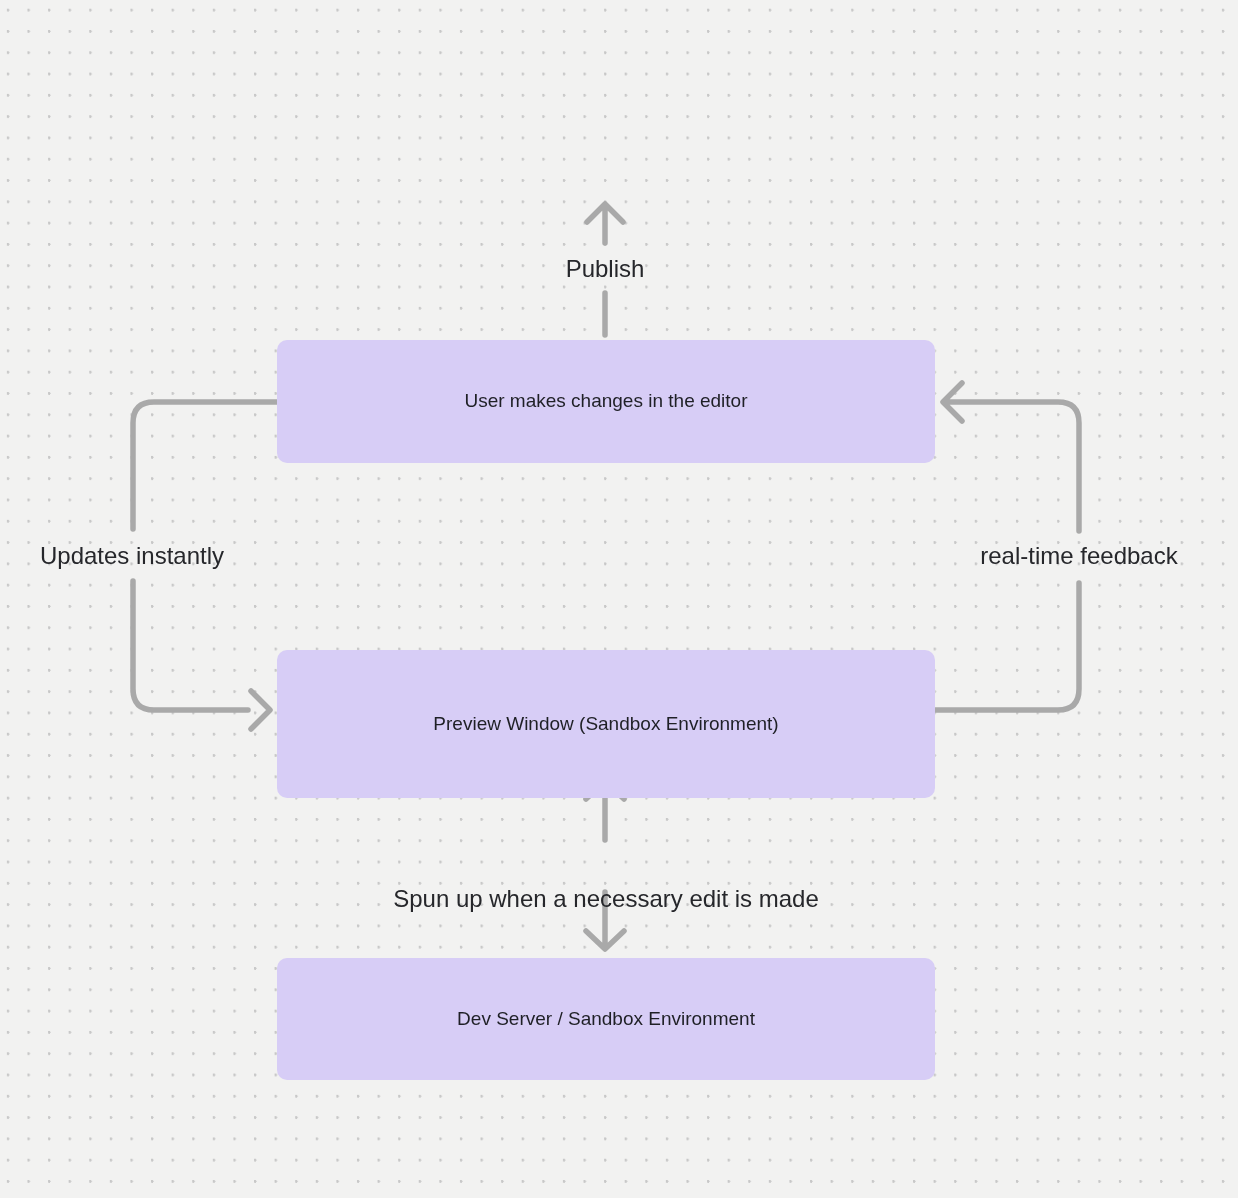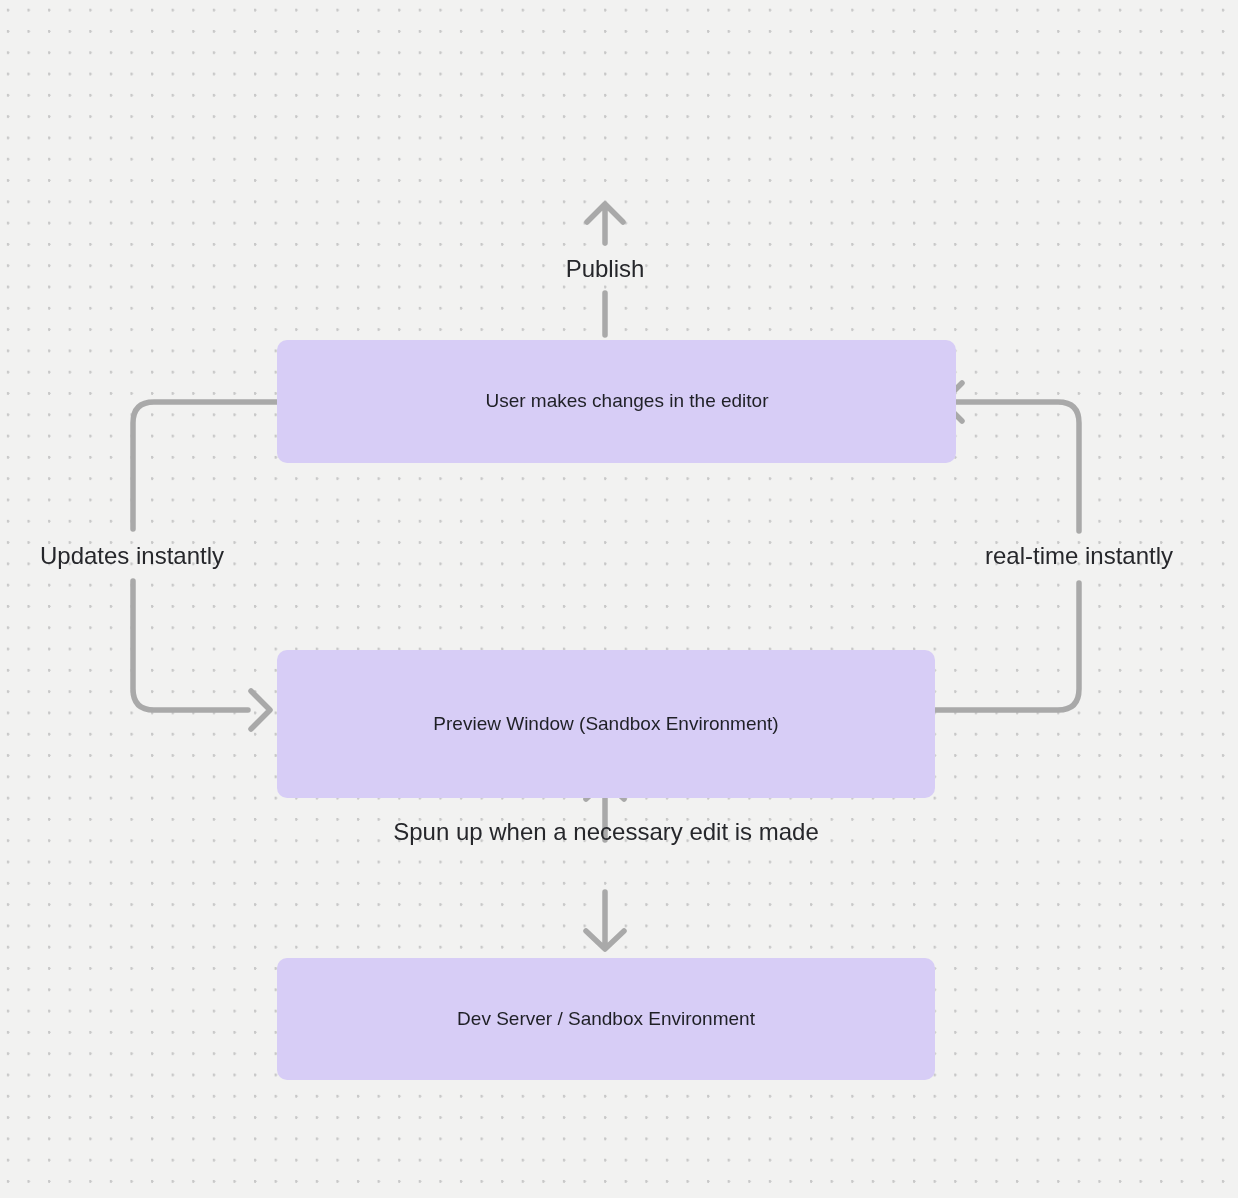--- a/index.html
+++ b/index.html
@@ -40,35 +40,35 @@
     background: var(--node_fill, #d7cdf6);
     display: flex;
     align-items: center;
     justify-content: center;
     color: var(--node_text, #1f2026);
     font-size: 19px;
     line-height: 1.2;
     text-align: center;
   }
   .node--1 { top: 73px;  height: 123px; }
-  .node--2 { top: 340px; height: 123px; padding-left: 21px; }
+  .node--2 { top: 340px; height: 123px; }
   .node--3 { top: 650px; height: 148px; }
   .node--4 { top: 958px; height: 122px; align-items: center; }
   .edge-label {
     position: absolute;
     transform: translate(-50%, -50%);
     font-size: 24px;
     color: var(--label_text, #26272b);
     white-space: nowrap;
     line-height: 1.2;
   }
   .edge-label--publish  { left: 605px;  top: 269px; }
   .edge-label--updates  { left: 132px;  top: 556px; }
   .edge-label--feedback { left: 1079px; top: 556px; }
-  .edge-label--spun     { left: 606px;  top: 832px; }
+  .edge-label--spun     { left: 606px;  top: 899px; }
 </style>
 </head>
 <body>
 
 <div class="canvas">
 
   <svg class="arrows" width="1238" height="1198" viewBox="0 0 1238 1198" aria-hidden="true">
 
     <path d="M 605 243 L 605 206 M 587 222 L 605 204 L 623 222 M 605 293 L 605 335"></path>
 
@@ -91,17 +91,17 @@
   </div>
 
   <div class="node node--4">
     <span class="node-label">Dev Server / Sandbox Environment</span>
   </div>
 
   <div class="edge-label edge-label--publish">Publish</div>
 
   <div class="edge-label edge-label--updates">Updates instantly</div>
 
-  <div class="edge-label edge-label--feedback">real-time instantly</div>
+  <div class="edge-label edge-label--feedback">real-time feedback</div>
 
   <div class="edge-label edge-label--spun">Spun up when a necessary edit is made</div>
 
 </div>
 
 </body></html>

